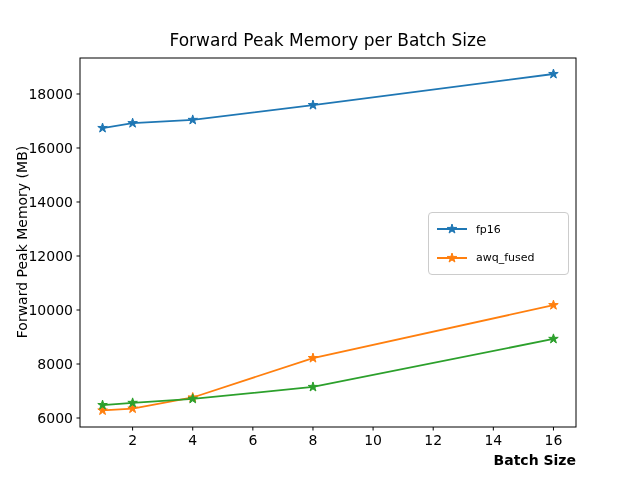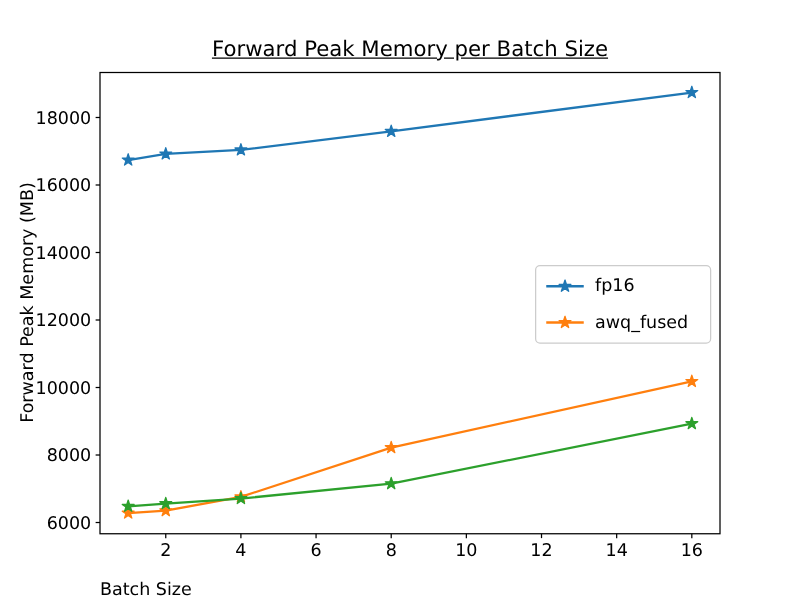--- a/index.html
+++ b/index.html
@@ -1,30 +1,30 @@
 <!DOCTYPE html>
 <html><head>
 <meta charset="utf-8">
 <style>
   html,body{margin:0;padding:0;background:#fff;}
   .fig{position:relative;width:640px;height:480px;background:#ffffff;
        font-family:"DejaVu Sans",sans-serif;color:#000;overflow:hidden;}
   #plot-svg{position:absolute;left:0;top:0;}
   .title{position:absolute;left:80px;top:30px;width:496px;text-align:center;
-         font-size:17px;line-height:21px;text-decoration:underline;}
-  .xlabel{position:absolute;left:80px;top:464px;width:496px;text-align:left;
-          font-size:14px;}
+         font-size:17px;line-height:21px;}
+  .xlabel{position:absolute;left:80px;top:452px;width:496px;text-align:right;
+          font-size:14px;font-weight:bold;}
   .ylabel{position:absolute;left:-128px;top:234px;width:300px;text-align:center;
           font-size:14px;transform:rotate(-90deg);transform-origin:center;}
   .legend{position:absolute;left:428px;top:212px;width:141px;height:63px;
           box-sizing:border-box;border:1px solid #cccccc;border-radius:4px;
           background:rgba(255,255,255,0.85);padding:2px 7px;
           display:flex;flex-direction:column;justify-content:space-around;}
   .lrow{display:flex;align-items:center;height:19px;}
-  .llabel{margin-left:8px;font-size:14px;white-space:nowrap;}
+  .llabel{margin-left:8px;font-size:11px;white-space:nowrap;}
   .tick{font-family:"DejaVu Sans",sans-serif;font-size:14px;fill:#000000;}
 </style>
 </head>
 <body>
 
 <div class="fig">
   <svg id="plot-svg" width="640" height="480" viewBox="0 0 640 480">
       <rect x="80" y="58" width="496" height="369" fill="none" stroke="#000000" stroke-width="1"></rect>
       <line x1="132.60606060606062" y1="427" x2="132.60606060606062" y2="430.5" stroke="#000000" stroke-width="1"></line>
       <text x="132.60606060606062" y="444.5" text-anchor="middle" class="tick">2</text>

